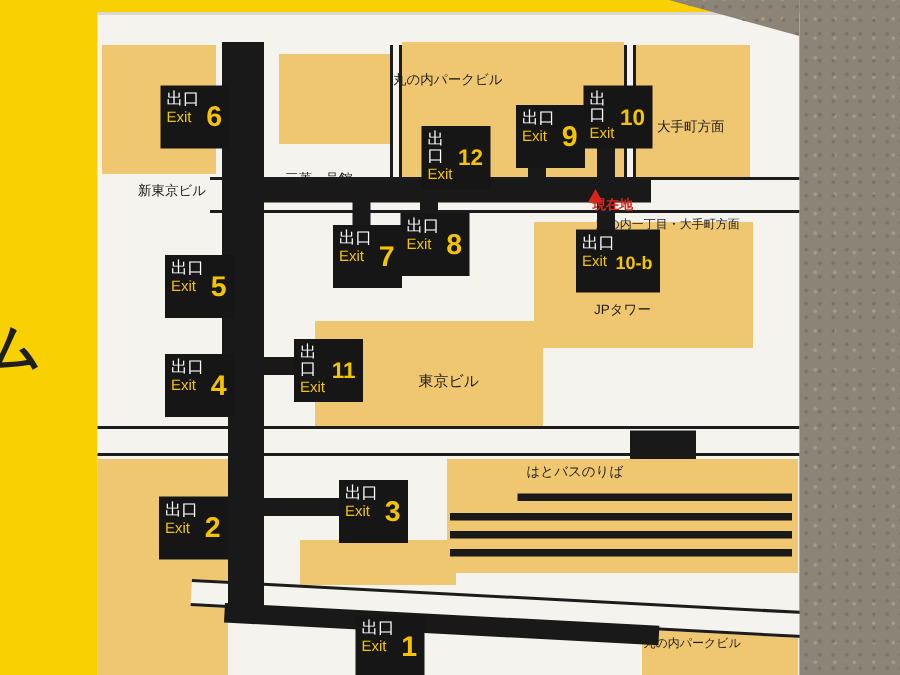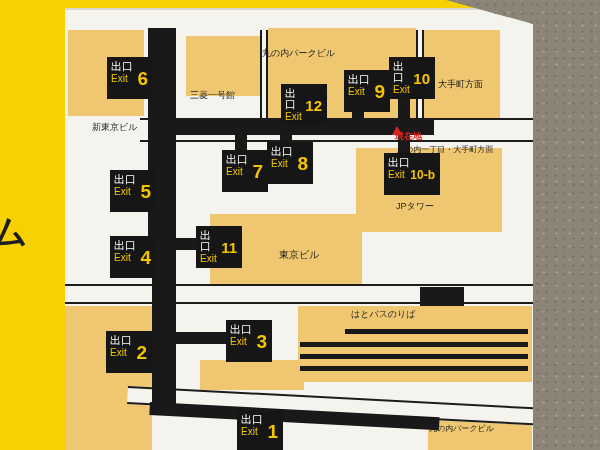--- a/index.html
+++ b/index.html
@@ -78,21 +78,21 @@
   <div class="corr" style="left:420px;top:287px;width:44px;height:19px;"></div>
 
   <div class="bar" style="left:345px;top:329px;width:183px;height:5px;"></div>
   <div class="bar" style="left:300px;top:342px;width:228px;height:5px;"></div>
   <div class="bar" style="left:300px;top:354px;width:228px;height:5px;"></div>
   <div class="bar" style="left:300px;top:366px;width:228px;height:5px;"></div>
 
   <div class="lbl" style="left:262px;top:48px;">丸の内パークビル</div>
   <div class="lbl" style="left:438px;top:79px;">大手町方面</div>
   <div class="lbl" style="left:92px;top:102px;margin-top:20px;">新東京ビル</div>
-  <div class="lbl" style="left:190px;top:90px;">三菱一号館</div>
+  <div class="lbl" style="left:190px;top:114px;">三菱一号館</div>
   <div class="lbl" style="left:396px;top:201px;">JPタワー</div>
   <div class="lbl" style="left:279px;top:249px;font-size:10px;">東京ビル</div>
   <div class="lbl" style="left:351px;top:309px;">はとバスのりば</div>
   <div class="lbl" style="left:429px;top:424px;font-size:8px;">丸の内パークビル</div>
   <div class="lbl" style="left:397px;top:145px;font-size:8px;">丸の内一丁目・大手町方面</div>
 
   <div class="lbl red" style="left:350px;top:131px;margin-left:45px;">現在地</div>
   <div class="tri" style="left:392px;top:126px;"></div>
 
   <div class="exit" style="left:107px;top:57px;">

